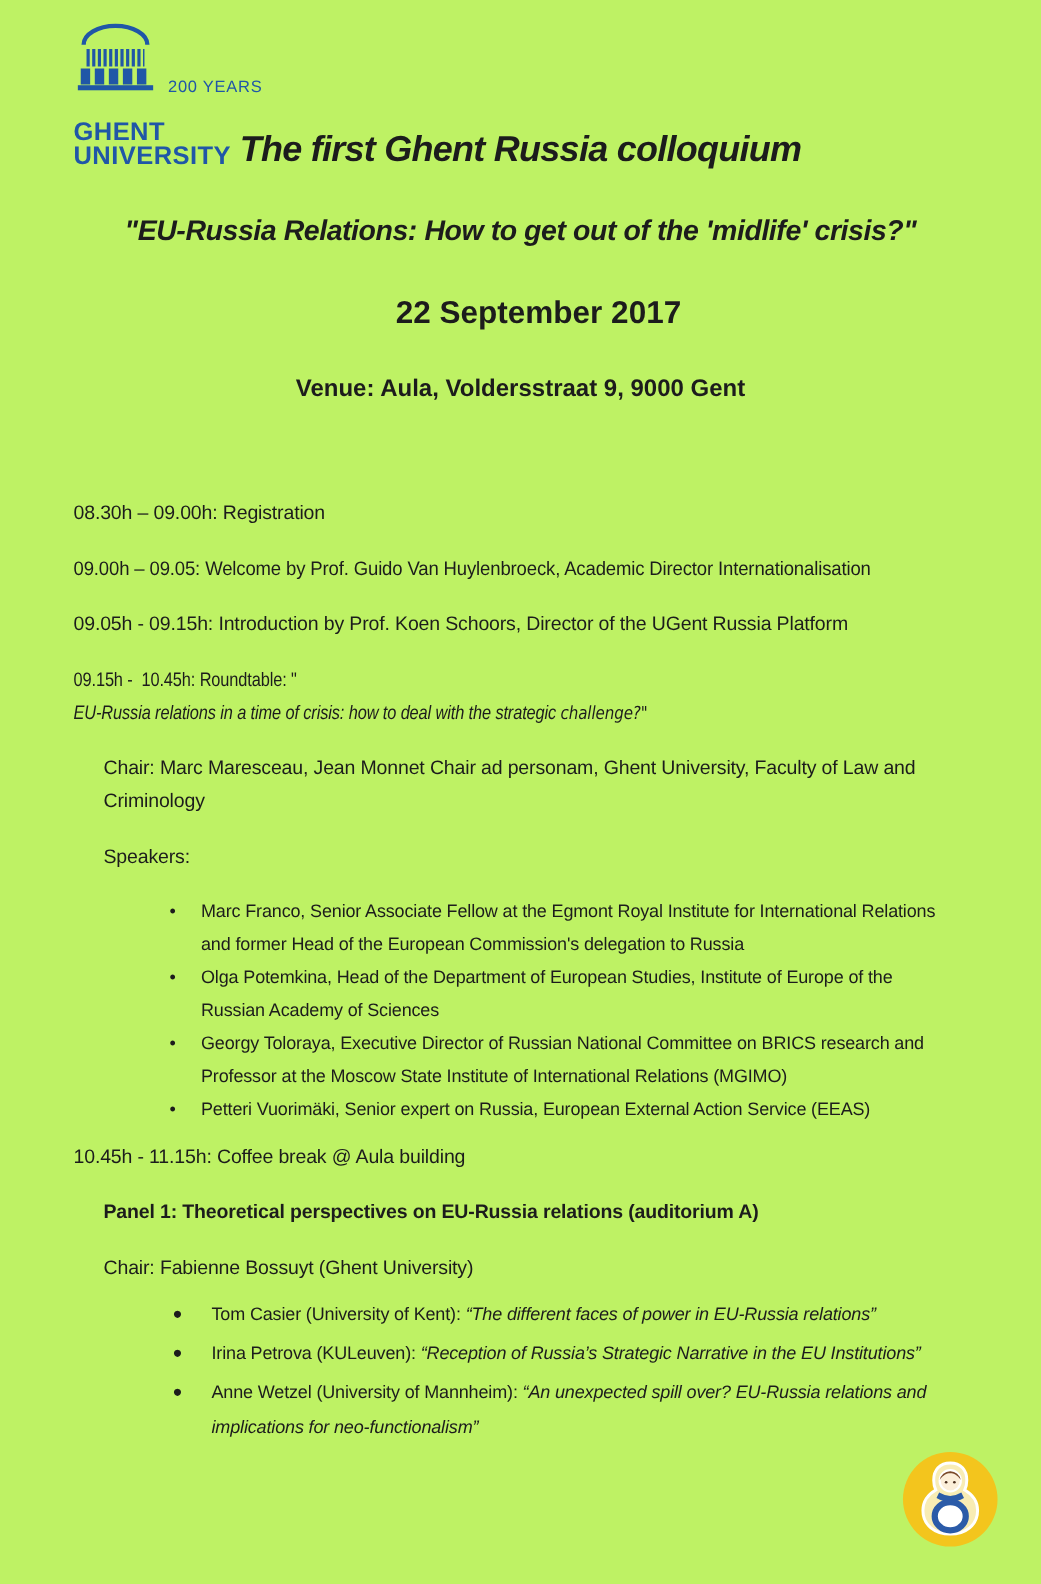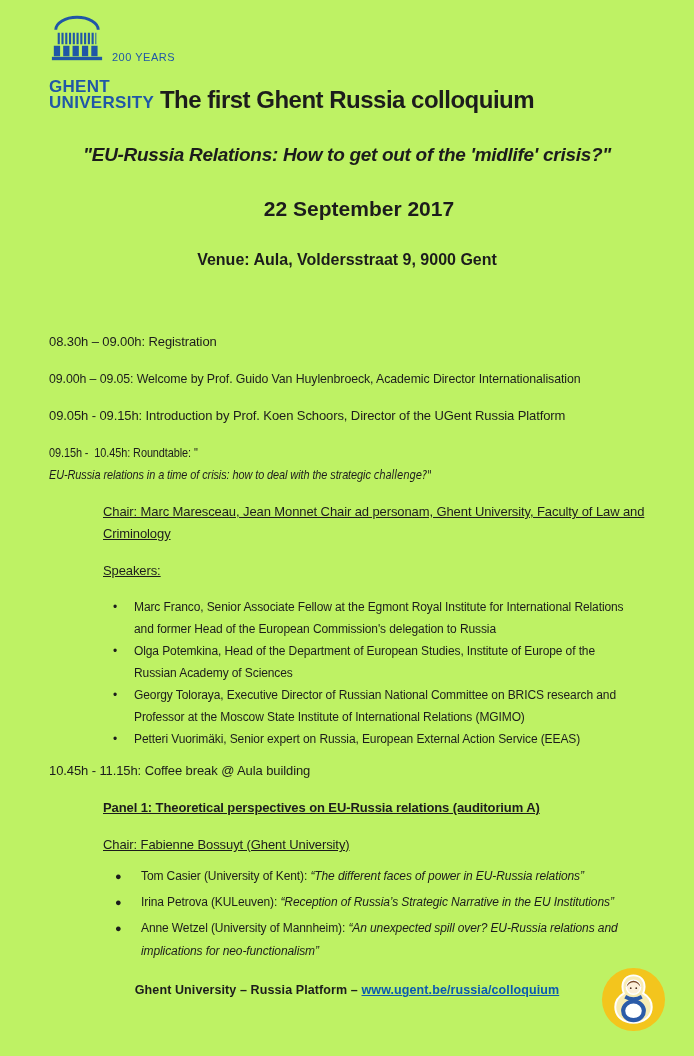--- a/index.html
+++ b/index.html
@@ -13,32 +13,32 @@
     font-family:"Liberation Sans", sans-serif;
   }
 
   
   .logo { position:absolute; left:49px; top:14px; color:#2057A7; }
   .logo-row { display:flex; align-items:flex-end; gap:7px; }
   .logo-years { font-size:11px; letter-spacing:0.5px; padding-bottom:2px; color:#2057A7; }
   .logo-name { font-weight:bold; font-size:17px; line-height:16px; letter-spacing:0.3px; margin-top:14px; color:#2057A7; }
 
   
-  .title   { margin:0; padding-top:86px; text-align:center; font-size:24px; font-weight:bold; letter-spacing:-0.5px; }
+  .title   { margin:0; padding-top:86px; text-align:center; font-size:24px; font-weight:bold; letter-spacing:-0.5px;font-style:italic; }
   .subtitle{ margin:30px 0 0; text-align:center; font-size:19px; font-weight:bold; font-style:italic; letter-spacing:-0.3px; }
   .date    { margin:31px 0 0; text-align:center; font-size:21px; font-weight:bold;padding-left:24px; }
   .venue   { margin:30px 4px 0; text-align:center; font-size:16px; font-weight:bold; }
 
   
   .schedule { margin:62px 38px 0 49px; font-size:13px; line-height:22px; letter-spacing:-0.1px; }
   .s-item   { margin:15px 0 0; }
   .s-item.first { margin-top:0; }
   .condense-83 { white-space:nowrap; transform:scaleX(0.84); transform-origin:0 50%; }
   .condense-95 { white-space:nowrap; transform:scaleX(0.95); transform-origin:0 50%; }
-  .indent  { margin-left:54px;text-decoration:underline; }
+  .indent  { margin-left:20px; }
   .chair   { width:560px; }
   .panel-heading { font-weight:bold; }
   em { font-style:italic; }
   .quote-tail { font-family:"DejaVu Sans", sans-serif; font-size:12px; }
   .prewrap { white-space:pre-wrap; }
 
   .bullets { margin:14px 0 0 64px; font-size:12px; }
   .b-row   { display:flex; }
   .b-char  { width:21px; flex:none; }
   .b-text  { width:500px; white-space:pre-wrap; }
@@ -131,23 +131,20 @@
         <span class="b-text"><span>Irina Petrova (KULeuven): </span><em>“Reception of Russia’s Strategic Narrative in the EU Institutions”</em></span>
       </div>
       <div class="b-row">
         <span class="b-char">●</span>
         <span class="b-text"><span>Anne Wetzel (University of Mannheim): </span><em>“An unexpected spill over? EU-Russia relations and implications for neo-functionalism”</em></span>
       </div>
     </div>
 
   </div>
 
-  <div class="footer">
-    <span>Ghent University – Russia Platform – </span><a href="#">www.ugent.be/russia/colloquium</a>
-  </div>
 
   <span class="matryoshka">
     <svg width="67" height="67" viewBox="0 0 68 68" aria-hidden="true">
       <circle cx="34" cy="34" r="32" fill="#F3C51D"></circle>
       <path d="M34 9.5 c-7.2 0 -11.2 4.8 -11.2 11.6 c0 3.6 1.4 6.6 1.4 6.6 c-5.2 3 -8.7 8 -8.7 13.9 c0 9.9 8.2 16 18.5 16 c10.3 0 18.5 -6.1 18.5 -16 c0 -5.9 -3.5 -10.9 -8.7 -13.9 c0 0 1.4 -3 1.4 -6.6 c0 -6.8 -4 -11.6 -11.2 -11.6 z" fill="#F8ECB4" stroke="#FFFFFF" stroke-width="2"></path>
       <circle cx="34" cy="21.5" r="7.2" fill="#FCEFD9" stroke="#FFFFFF" stroke-width="1.4"></circle>
       <path d="M26.9 21 a7.2 7.2 0 0 1 14.2 0 c-2.2 -3.4 -4.6 -4.6 -7.1 -4.6 c-2.5 0 -4.9 1.2 -7.1 4.6 z" fill="#7A4A2B"></path>
       <circle cx="31.2" cy="22.5" r="0.9" fill="#4a3020"></circle>
       <circle cx="36.8" cy="22.5" r="0.9" fill="#4a3020"></circle>
       <path d="M26.5 29.5 q7.5 4.5 15 0 l1.8 3.6 q-9.3 5.2 -18.6 0 z" fill="#2B5BA8"></path>

